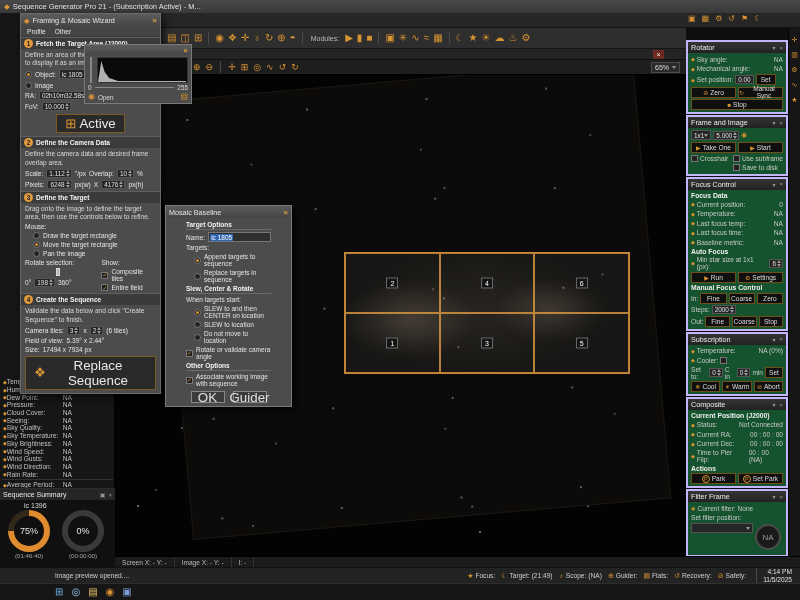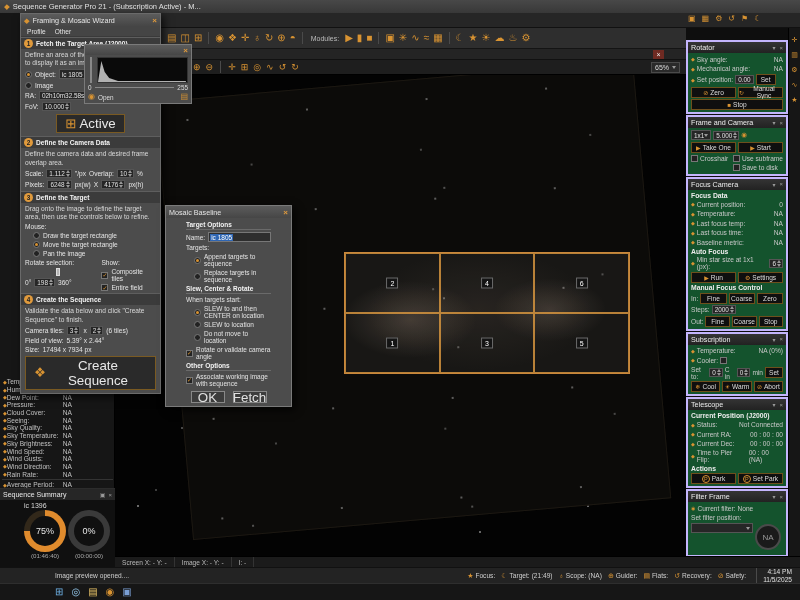--- a/index.html
+++ b/index.html
@@ -76,21 +76,21 @@
 
 .ld{left:0;top:13px;width:115px;height:554px;background:#161616;border-right:1px solid #000}
 .telem{position:absolute;left:0;top:365px;width:115px}
 .trow{display:flex;align-items:center;height:7.7px;padding:0 3px;font-size:6.6px;color:#c0c0c0}
 .trow .lb{flex:0 0 56px}
 .tsep{height:1px;background:#333;margin:1px 2px}
 .sum{position:absolute;left:0;top:475px;width:115px;height:79px;background:#101010;border-top:1px solid #2c2c2c}
 .sumt{height:11px;background:#262626;display:flex;align-items:center;gap:3px;padding:0 3px;font-size:7px;color:#e8e8e8}
 .sumt .pic{color:#999;font-size:6px}
 .sumtarget{font-size:7px;color:#ddd;padding:2px 0 1px 24px}
-.dons{display:flex;gap:2px;padding-left:24px}
+.dons{display:flex;gap:12px;padding-left:8px}
 .don{width:42px;height:42px;border-radius:50%;position:relative}
 .don.p75{background:conic-gradient(#e08b2d 0 270deg,#32281a 270deg 360deg)}
 .don.p0{background:conic-gradient(#3a3a3a 0 360deg)}
 .hole{position:absolute;inset:6px;border-radius:50%;background:#101010;display:flex;align-items:center;justify-content:center;font-size:9px;color:#e6e6e6}
 .dtime{font-size:6.2px;color:#a8a8a8;text-align:center;width:42px}
 
 .wiz{left:20px;top:13px;width:141px;background:#4c4c4c;border:1px solid #6a6a6a;box-shadow:3px 3px 8px rgba(0,0,0,.7);z-index:20;font-size:6.6px;color:#e4e4e4}
 .wtitle{height:12px;background:linear-gradient(#5c5c5c,#464646);display:flex;align-items:center;gap:3px;padding:0 3px;font-size:7.2px}
 .wx{margin-left:auto;color:#e09a3c;font-weight:bold;font-size:8px}
 .wmenu{height:11px;background:#454545;display:flex;gap:9px;align-items:center;padding:0 6px;border-bottom:1px solid #3a3a3a}
@@ -368,21 +368,21 @@
             <button class="pbtn">
               <span class="bi">■</span>
               <span>Stop</span>
             </button>
           </div>
       </div>
     </div>
 
     <div class="panel">
       <div class="ph">
-          <span>Frame and Camera</span>
+          <span>Frame and Image</span>
           <span class="sp"></span>
           <span class="pic">▾</span>
           <span class="pic">×</span>
         </div>
       <div class="pc">
         <div class="prow">
           <span class="dd">
               <span>1x1</span>
               <span class="d"></span>
             </span>
@@ -415,21 +415,21 @@
         <div class="prow">
             <span class="sp" style="flex:0 0 40px"></span>
             <span class="cb"></span>
             <span>Save to disk</span>
           </div>
       </div>
     </div>
 
     <div class="panel">
       <div class="ph">
-          <span>Focus Camera</span>
+          <span>Focus Control</span>
           <span class="sp"></span>
           <span class="pic">▾</span>
           <span class="pic">×</span>
         </div>
       <div class="pc">
         <div class="sub">Focus Data</div>
         <div class="prow">
             <span class="bul">◆</span>
             <span>Current position:</span>
             <span class="sp"></span>
@@ -572,21 +572,21 @@
           <button class="pbtn">
               <span class="bi">⊘</span>
               <span>Abort</span>
             </button>
         </div>
       </div>
     </div>
 
     <div class="panel">
       <div class="ph">
-          <span>Telescope</span>
+          <span>Composite</span>
           <span class="sp"></span>
           <span class="pic">▾</span>
           <span class="pic">×</span>
         </div>
       <div class="pc">
         <div class="sub">Current Position (J2000)</div>
         <div class="prow">
             <span class="bul">◆</span>
             <span>Status:</span>
             <span class="sp"></span>
@@ -845,21 +845,21 @@
     <div class="wrow">
         <span>Field of view:</span>
         <span>5.39° x 2.44°</span>
       </div>
     <div class="wrow">
         <span>Size:</span>
         <span>17494 x 7934 px</span>
       </div>
     <button class="wbtn">
         <span class="or">❖</span>
-        <span>Create Sequence</span>
+        <span>Replace Sequence</span>
       </button>
   </div>
 </div>
 
 <div class="ab hist">
   <div class="wtitle" style="height:10px">
       <span class="wx">×</span>
     </div>
   <div class="hb">
     <div class="vtr"></div>
@@ -929,21 +929,21 @@
         <span class="cb">
           <i class="ck">✓</i>
         </span>
         <span>Associate working image with sequence</span>
       </div>
     <div class="wrow" style="justify-content:center;gap:8px;margin-top:2px">
       <button class="dbtn">
           <span>OK</span>
         </button>
       <button class="dbtn">
-          <span>Fetch</span>
+          <span>Guider</span>
         </button>
     </div>
   </div>
 </div>
 
 <div class="ab ss1">
   <div class="ssc">Screen X: - Y: -</div>
   <div class="ssc">Image X: - Y: -</div>
   <div class="ssc">I: -</div>
 </div>

